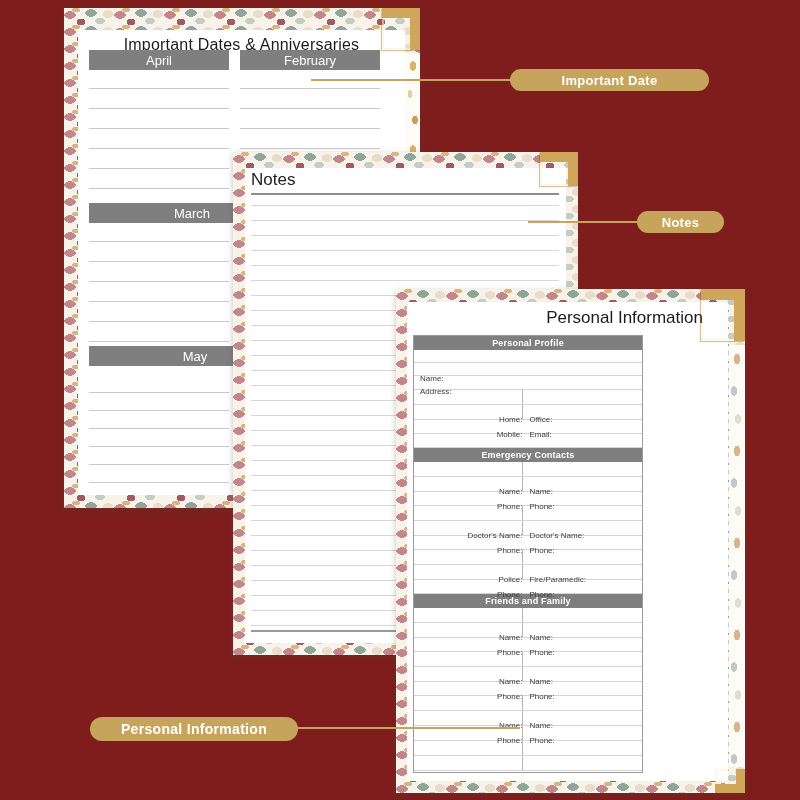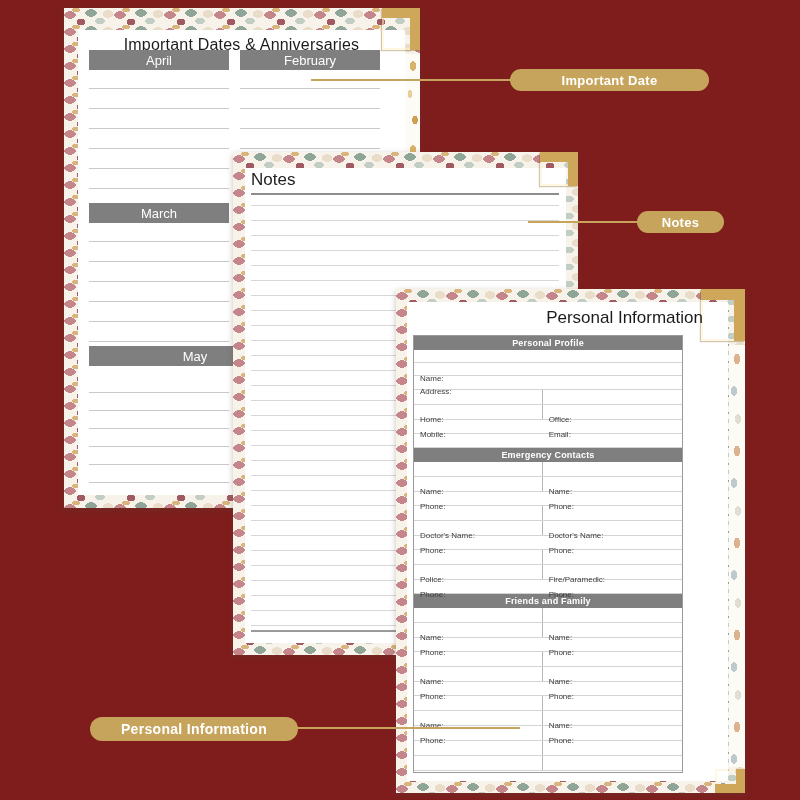--- a/index.html
+++ b/index.html
@@ -56,30 +56,30 @@
   .notes-title{position:absolute;left:18px;top:18px;font-size:17px;color:#222;}
   .notes-rule{position:absolute;left:18px;top:41px;width:308px;height:2px;background:#8d8d8d;}
   .notes-lines{position:absolute;left:18px;top:53px;width:308px;height:424px;
     background-image:repeating-linear-gradient(to bottom,#d7d7d7 0 1px,rgba(0,0,0,0) 1px 15px);}
   .notes-endrule{position:absolute;left:18px;top:478px;width:308px;height:2px;background:#9a9a9a;}
 
   
   #page-personal{left:396px;top:289px;width:349px;height:504px;z-index:3;}
   #page-personal .page-inner{left:11px;top:13px;right:17px;bottom:12px;}
   .personal-title{position:absolute;right:42px;top:19px;font-size:17px;color:#1c1c1c;}
-  .ptable{position:absolute;left:17px;top:46px;width:270px;height:438px;
+  .ptable{position:absolute;left:17px;top:46px;width:230px;height:438px;
           border:1px solid #9a9a9a;box-sizing:border-box;background:#fff;overflow:hidden;}
   .sec-header{height:14px;background:var(--hdrgray);color:#fff;font-size:9px;font-weight:bold;
               display:flex;align-items:center;justify-content:center;letter-spacing:.2px;}
   .trow{box-sizing:border-box;border-bottom:1px solid #d4d4d4;display:flex;}
   .trow.full{height:13px;align-items:center;padding-left:6px;}
   .trow.blank{height:14px;}
   .trow.pair,.trow.pairblank{height:15px;}
   .cell{flex:0 0 48%;display:flex;align-items:center;padding-left:6px;box-sizing:border-box;}
-  .cell.left{border-right:1px solid #b5b5b5;}
+  .cell.left{border-right:1px solid #b5b5b5;justify-content:flex-end;}
   .cell.rcell{flex:1;}
   .flabel{font-size:8px;color:#3c3c3c;margin-top:45px;}
 
   
   .lead-line{position:absolute;height:2px;background:var(--gold);z-index:5;}
   .callout{position:absolute;background:var(--gold);border-radius:12px;color:#fff;
            font-weight:bold;display:flex;align-items:center;justify-content:center;
            z-index:5;letter-spacing:.3px;}
 </style>
 </head>
@@ -89,21 +89,21 @@
 
   <div class="page" id="page-dates">
     <div class="page-inner"></div>
     <div class="strip" style="right:0;top:46px;bottom:13px;width:15px;"></div>
     <div class="corner tr" style="width:38px;height:42px;"></div>
 
     <div class="dates-title">Important Dates &amp; Anniversaries</div>
 
     <div class="month-bar" style="left:25px;top:42px;">April</div>
     <div class="month-bar" style="left:176px;top:42px;">February</div>
-    <div class="month-bar" style="left:25px;top:195px;">March</div>
+    <div class="month-bar" style="left:25px;top:195px;padding-left:33px;">March</div>
     <div class="month-bar" style="left:25px;top:338px;padding-left:36px;">May</div>
 
     <div class="rule-lines" style="left:25px;top:80px;height:102px;"></div>
     <div class="rule-lines" style="left:176px;top:80px;height:102px;"></div>
     <div class="rule-lines" style="left:25px;top:233px;height:102px;"></div>
     <div class="rule-lines tight" style="left:25px;top:384px;height:93px;"></div>
   </div>
 
   <div class="page" id="page-notes">
     <div class="page-inner"></div>

